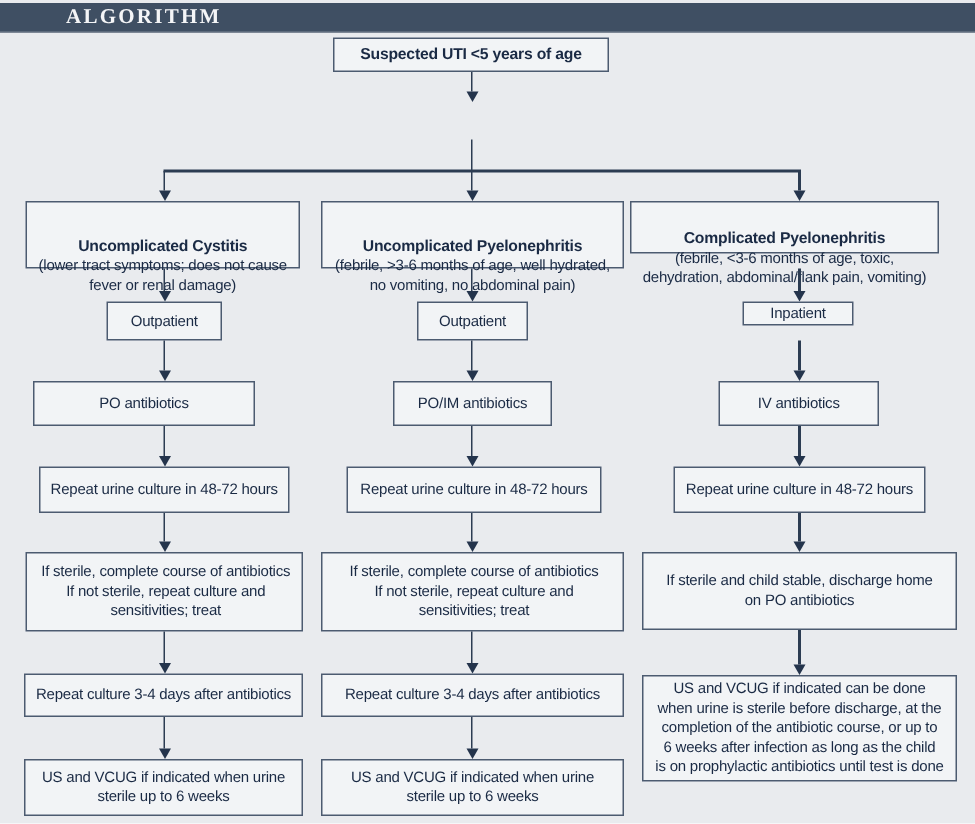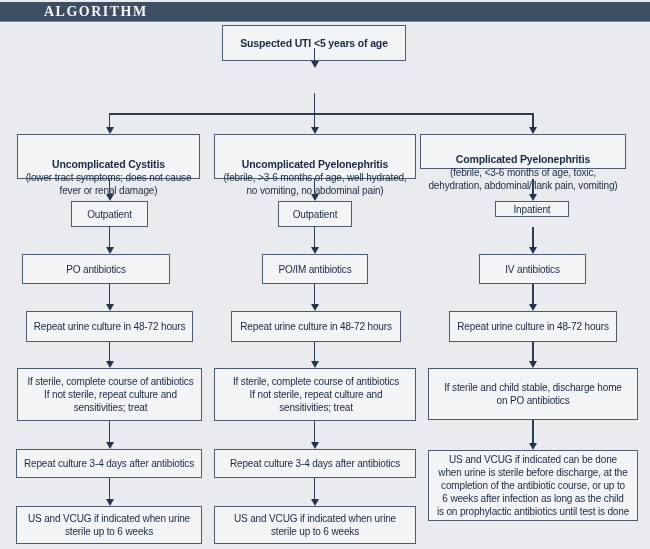--- a/index.html
+++ b/index.html
@@ -37,21 +37,21 @@
 </style>
 </head>
 <body>
 
 <div id="stage">
 
   <div class="topbar">
     <span>ALGORITHM</span>
   </div>
 
-  <div class="box bold" style="left:222px;top:25px;width:184px;height:36px">Suspected UTI &lt;5 years of age</div>
+  <div class="box bold" style="left:222px;top:25px;width:184px;height:23px">Suspected UTI &lt;5 years of age</div>
 
   <div class="box" style="left:17px;top:134px;width:183px;height:45px">
     <div class="ttl">Uncomplicated Cystitis</div>
     <div>(lower tract symptoms; does not cause<br>fever or renal damage)</div>
   </div>
   <div class="box" style="left:71px;top:201px;width:77px;height:26px">Outpatient</div>
   <div class="box" style="left:22px;top:254px;width:148px;height:30px">PO antibiotics</div>
   <div class="box" style="left:26px;top:311px;width:167px;height:31px">Repeat urine culture in 48-72 hours</div>
   <div class="box left" style="left:17px;top:368px;width:185px;height:53px">If sterile, complete course of antibiotics<br>If not sterile, repeat culture and<br>sensitivities; treat</div>
   <div class="box" style="left:16px;top:449px;width:186px;height:29px">Repeat culture 3-4 days after antibiotics</div>

